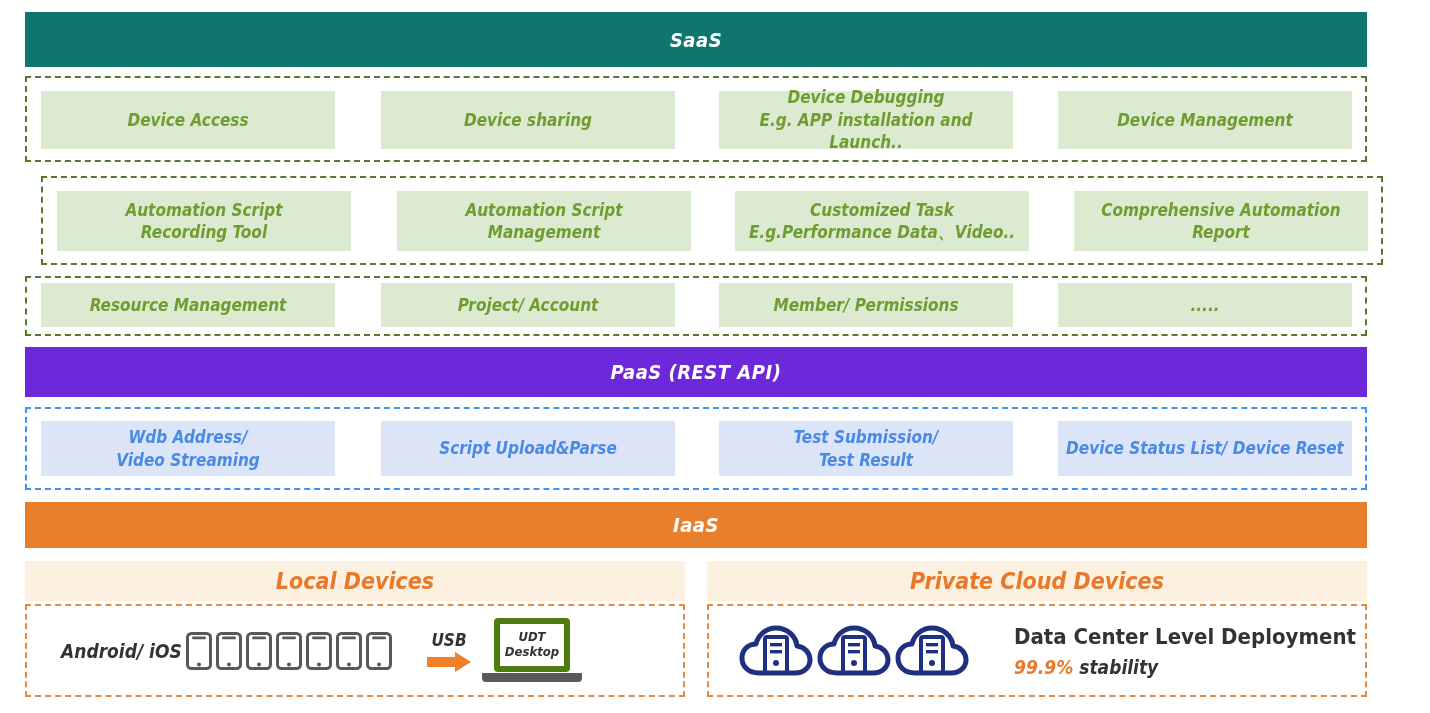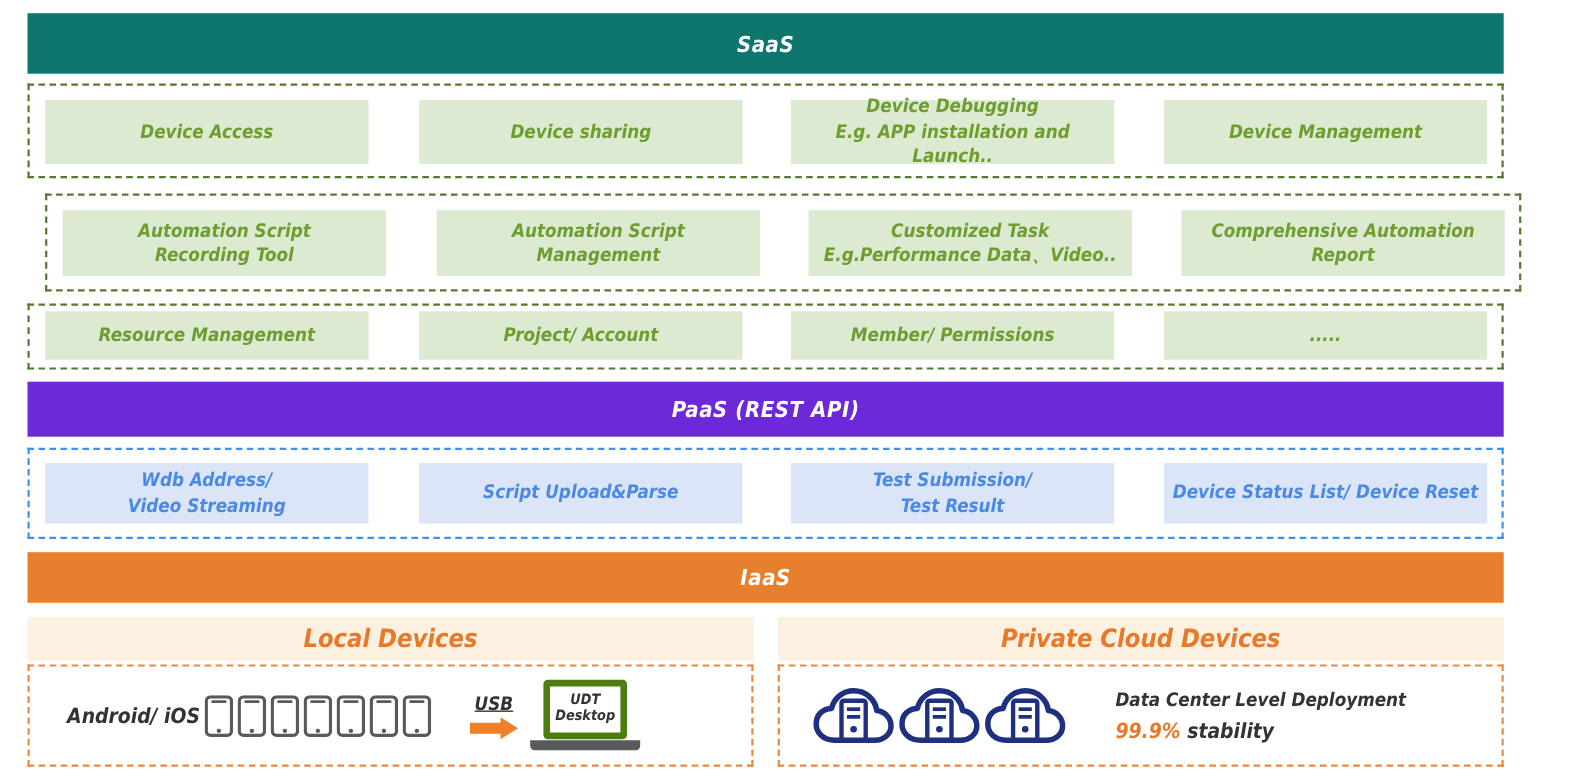--- a/index.html
+++ b/index.html
@@ -139,21 +139,20 @@
   .phone { width: 26px; height: 38px; }
   .usb-wrap {
     position: absolute;
     left: 400px;
     top: 50%;
     transform: translateY(-50%);
     display: flex;
     flex-direction: column;
     align-items: center;
     gap: 2px;
-    text-decoration: underline;
   }
   .usb-label {
     font-style: italic;
     font-weight: bold;
     font-size: 17px;
     color: #333333;
   }
   .laptop-wrap {
     position: absolute;
     left: 455px;
@@ -201,23 +200,22 @@
     gap: 4px;
   }
   .cloud-ico { width: 74px; height: 56px; }
   .cloud-text {
     position: absolute;
     left: 305px;
     top: 50%;
     transform: translateY(-50%);
   }
   .dc-line {
-    font-style: italic;
-    font-weight: bold;
-    font-size: 17px;
+    font-weight: bold;
+    font-size: 22px;
     color: #333333;
     white-space: nowrap;
     margin-bottom: 7px;
   }
   .stab-line {
     font-style: italic;
     font-weight: bold;
     font-size: 19px;
     color: #333333;
     white-space: nowrap;

